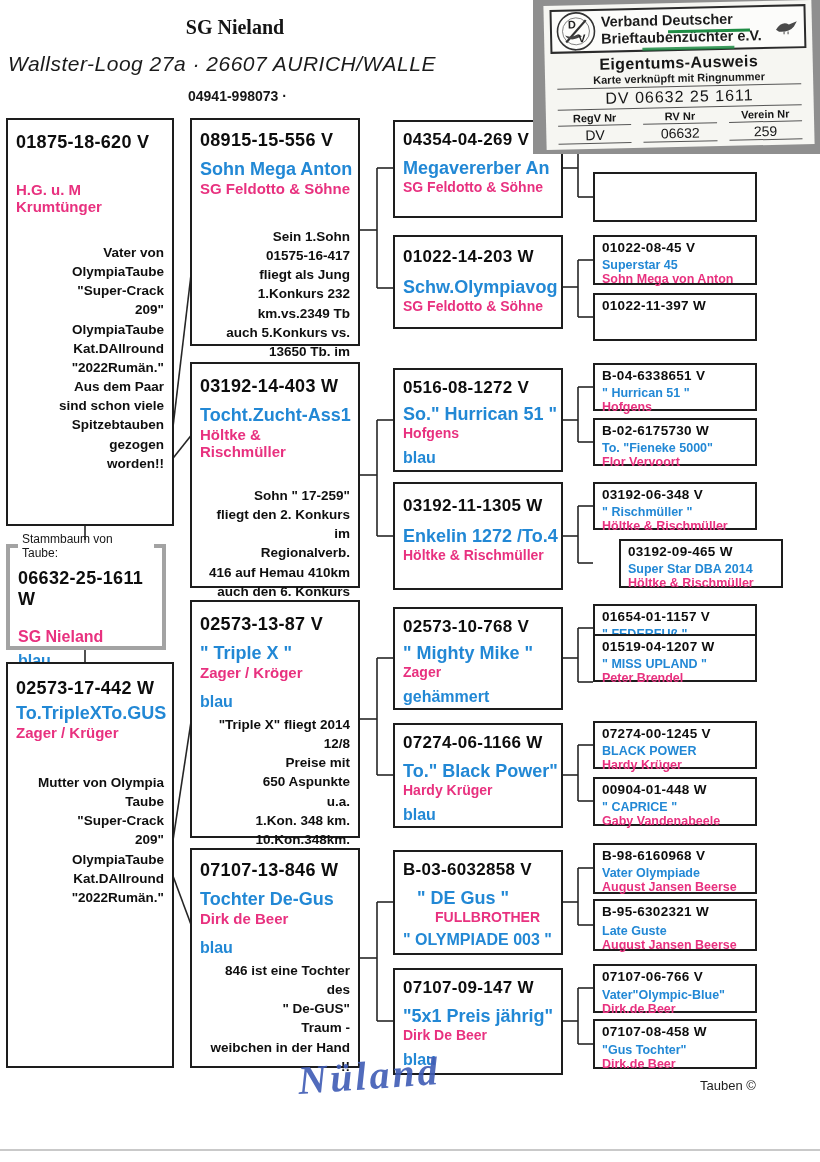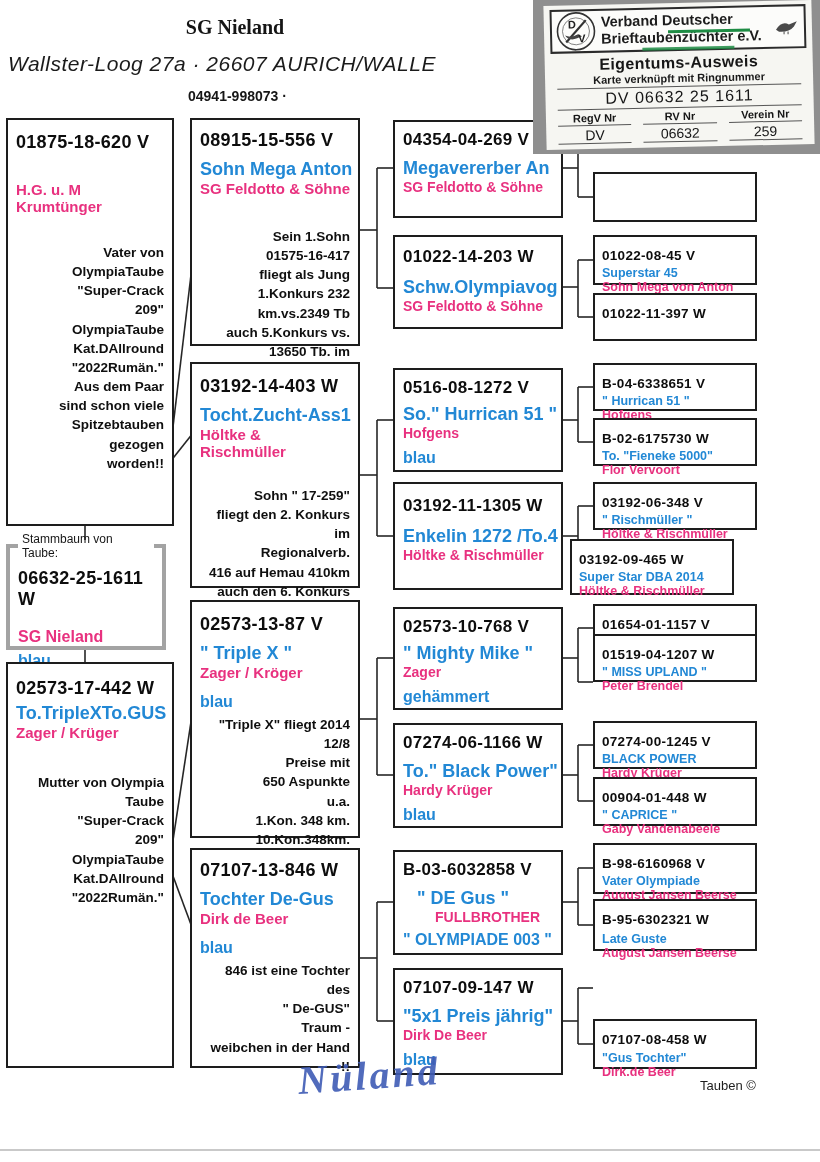--- a/index.html
+++ b/index.html
@@ -31,21 +31,21 @@
   .stamp-ring{font-size:16px;text-align:center;margin:2px 6px 0;padding:1px 0;
               border-top:1px solid #555;border-bottom:1px solid #555;color:#161616;letter-spacing:1px;}
   .stamp-table{display:flex;gap:12px;margin-top:2px;padding:0 6px;}
   .st-col{flex:1;text-align:center;}
   .st-h{font-weight:bold;font-size:11px;border-bottom:1px solid #555;padding-bottom:1px;color:#161616;}
   .st-v{font-size:14px;border-bottom:1px solid #555;margin-top:1px;color:#161616;}
 
   
   .b{position:absolute;background:#fff;border:2px solid #1d1d1d;box-sizing:border-box;
      padding:6px 8px;z-index:1;}
-  .c4{padding:11px 7px;}
+  .c4{padding:3px 7px;}
   .ring{font-weight:bold;color:#0d0d0d;letter-spacing:.3px;}
   .c1 .ring,.c2 .ring{font-size:18px;}
   .subject .ring{font-size:18px;}
   .c3 .ring{font-size:17px;}
   .c4 .ring{font-size:13.5px;}
   .name{font-weight:bold;color:#2288d5;white-space:nowrap;overflow:hidden;margin-right:-6px;}
   .c1 .name,.c2 .name,.c3 .name{font-size:18px;}
   .c4 .name{font-size:12.5px;line-height:1.15;}
   .breeder{font-weight:bold;color:#e8317f;}
   .c1 .breeder,.c2 .breeder{font-size:15px;}
@@ -322,21 +322,21 @@
   <div class="b c4" style="left:593px;top:418px;width:164px;height:48px">
     <div class="ring">B-02-6175730 W</div>
     <div class="name" style="margin-top:3px">To. "Fieneke 5000"</div>
     <div class="breeder">Flor Vervoort</div>
   </div>
   <div class="b c4" style="left:593px;top:482px;width:164px;height:48px">
     <div class="ring">03192-06-348 V</div>
     <div class="name" style="margin-top:3px">" Rischmüller "</div>
     <div class="breeder">Höltke &amp; Rischmüller</div>
   </div>
-  <div class="b c4" style="left:570px;top:539px;width:164px;height:56px">
+  <div class="b c4" style="left:619px;top:539px;width:164px;height:49px">
     <div class="ring">03192-09-465 W</div>
     <div class="name" style="margin-top:3px">Super Star DBA 2014</div>
     <div class="breeder">Höltke &amp; Rischmüller</div>
   </div>
   <div class="b c4" style="left:593px;top:604px;width:164px;height:47px">
     <div class="ring">01654-01-1157 V</div>
     <div class="name" style="margin-top:3px">" FEDERFUß "</div>
     <div class="breeder">Klaus Stieneker</div>
   </div>
   <div class="b c4" style="left:593px;top:634px;width:164px;height:48px">
@@ -357,20 +357,25 @@
   <div class="b c4" style="left:593px;top:843px;width:164px;height:51px">
     <div class="ring">B-98-6160968 V</div>
     <div class="name" style="margin-top:3px">Vater Olympiade</div>
     <div class="breeder">August Jansen Beerse</div>
   </div>
   <div class="b c4" style="left:593px;top:899px;width:164px;height:52px">
     <div class="ring">B-95-6302321 W</div>
     <div class="name" style="margin-top:5px">Late Guste</div>
     <div class="breeder">August Jansen Beerse</div>
   </div>
+  <div class="b c4" style="left:593px;top:964px;width:164px;height:49px">
+    <div class="ring">07107-06-766 V</div>
+    <div class="name" style="margin-top:4px">Vater"Olympic-Blue"</div>
+    <div class="breeder">Dirk.de.Beer</div>
+  </div>
   <div class="b c4" style="left:593px;top:1019px;width:164px;height:50px">
     <div class="ring">07107-08-458 W</div>
     <div class="name" style="margin-top:4px">"Gus Tochter"</div>
     <div class="breeder">Dirk.de Beer</div>
   </div>
 
   <div class="signature">Nüland</div>
   <div class="credit">Tauben ©</div>
   <div class="scan-edge"></div>
 </div>

